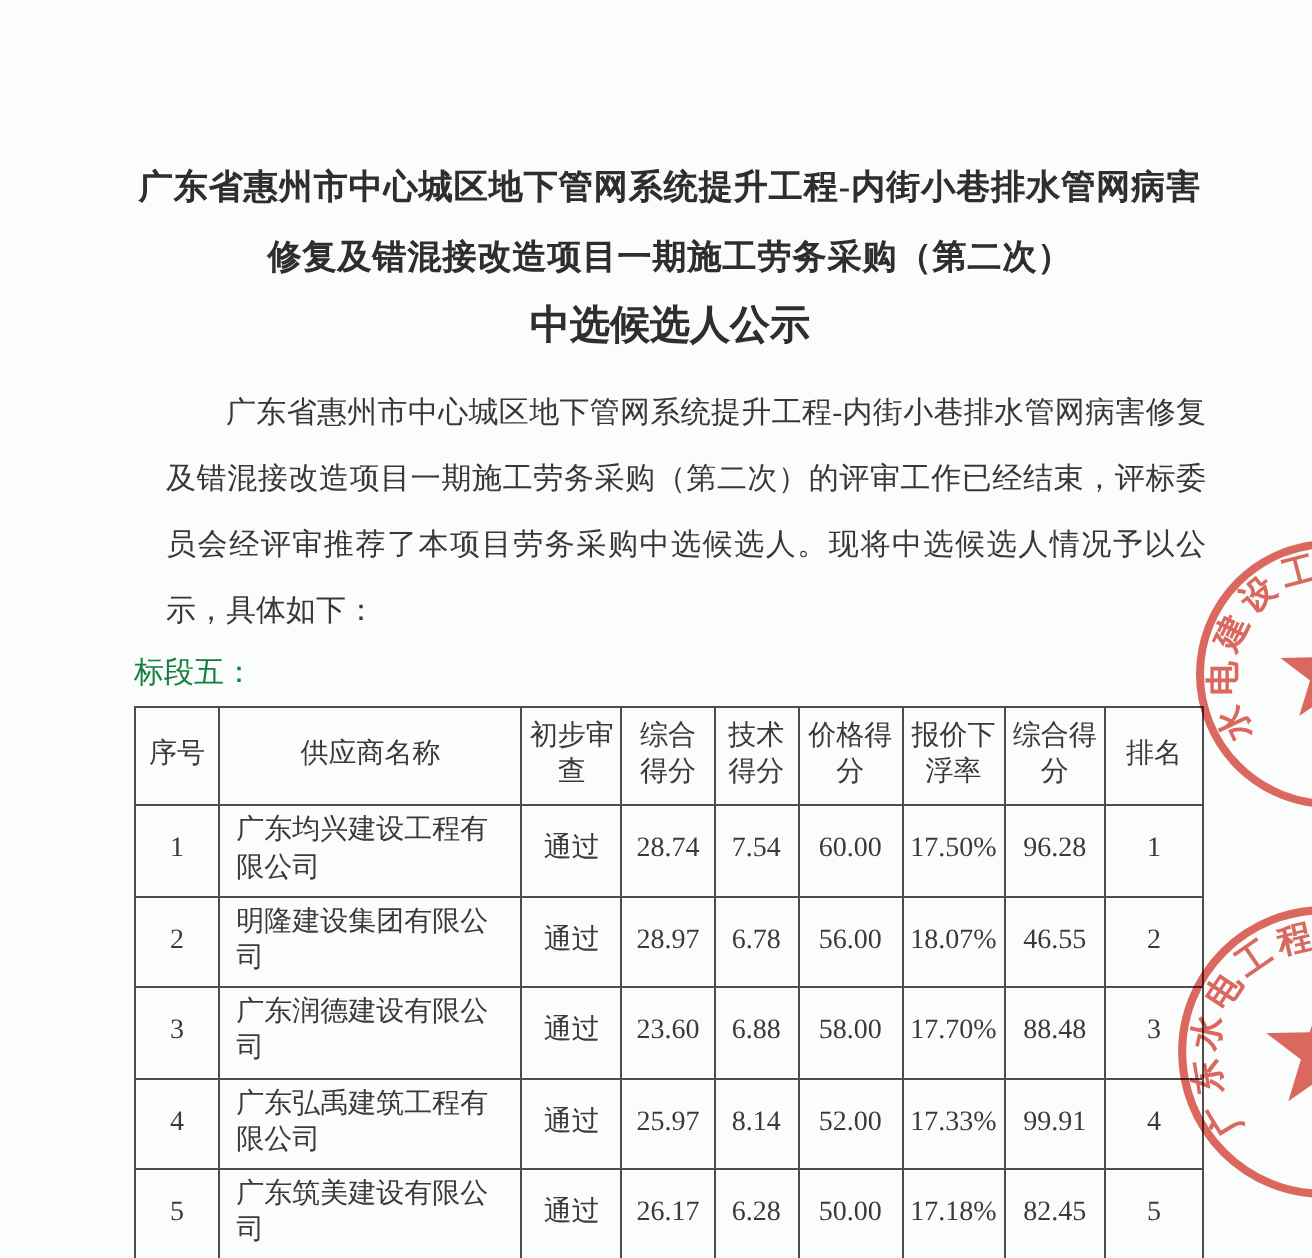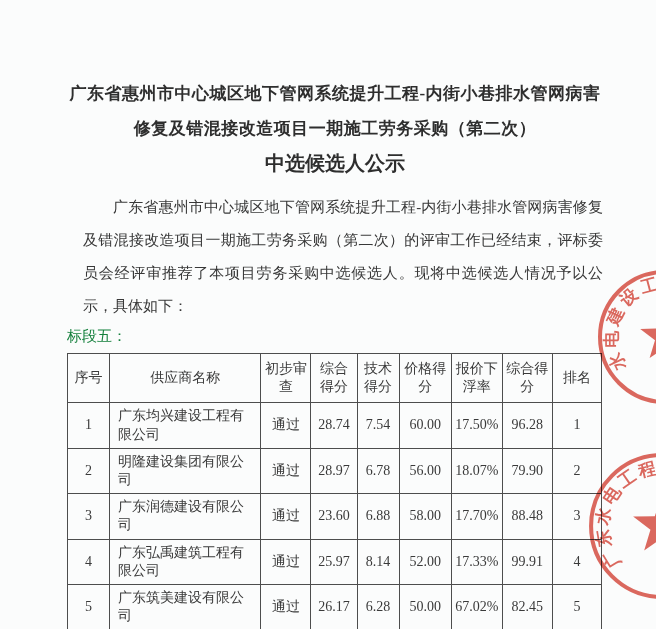--- a/index.html
+++ b/index.html
@@ -100,21 +100,21 @@
     <td>1</td>
   </tr>
         <tr>
     <td>2</td>
     <td class="l">明隆建设集团有限公司</td>
     <td>通过</td>
     <td>28.97</td>
     <td>6.78</td>
     <td>56.00</td>
     <td>18.07%</td>
-    <td>79.90</td>
+    <td>46.55</td>
     <td>2</td>
   </tr>
         <tr>
     <td>3</td>
     <td class="l">广东润德建设有限公司</td>
     <td>通过</td>
     <td>23.60</td>
     <td>6.88</td>
     <td>58.00</td>
     <td>17.70%</td>
@@ -132,21 +132,21 @@
     <td>99.91</td>
     <td>4</td>
   </tr>
         <tr>
     <td>5</td>
     <td class="l">广东筑美建设有限公司</td>
     <td>通过</td>
     <td>26.17</td>
     <td>6.28</td>
     <td>50.00</td>
-    <td>67.02%</td>
+    <td>17.18%</td>
     <td>82.45</td>
     <td>5</td>
   </tr>
       </tbody>
   </table>
 
 </div>
 
 <svg class="seal seal-upper" width="150" height="150" viewBox="0 0 150 150">
   <defs>

